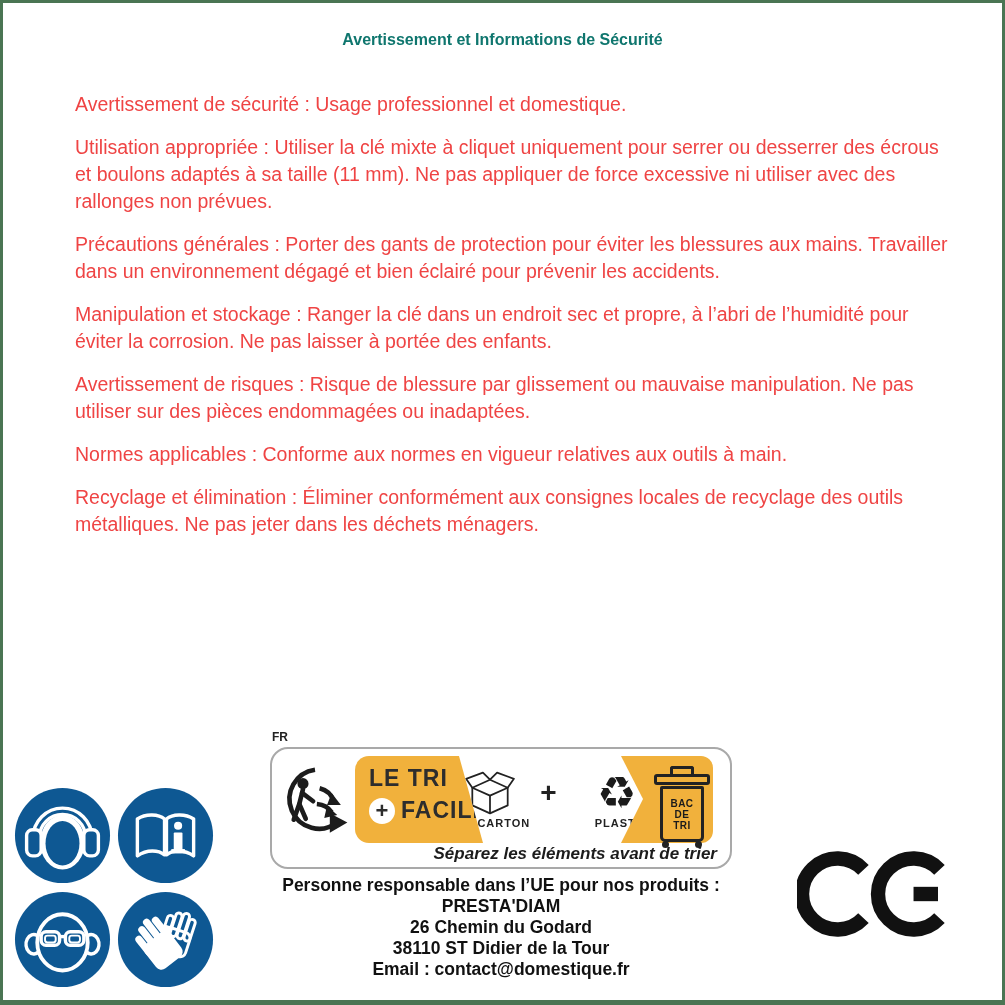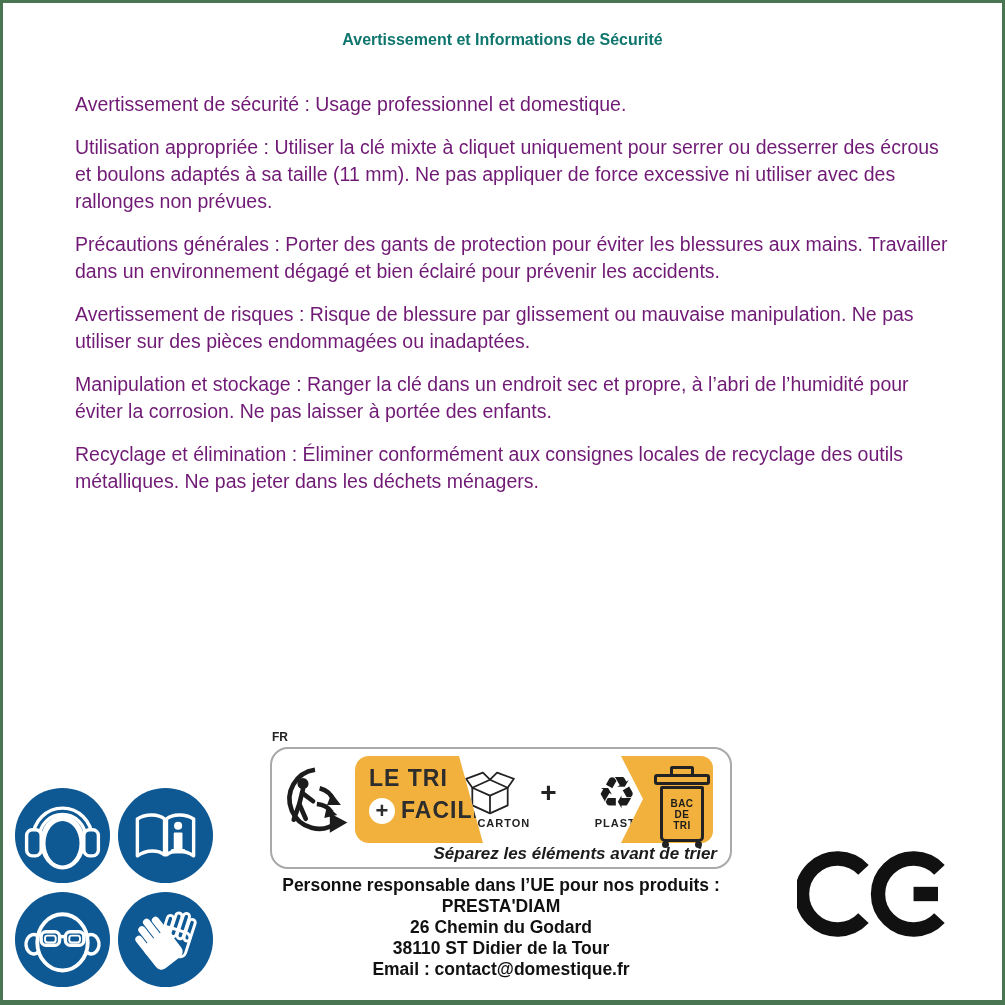--- a/index.html
+++ b/index.html
@@ -8,21 +8,21 @@
     background:#ffffff;
     border:3px solid #4A7553;border-bottom-width:5px;
     font-family:"Liberation Sans","DejaVu Sans",sans-serif;
     color:#1a1a1a;overflow:hidden;position:relative;
   }
   .title{
     margin:28px 0 0;text-align:center;font-size:16px;line-height:18px;
     font-weight:bold;color:#0f766e;
   }
   .content{margin:0 53px 0 72px;width:880px;}
-  .content p{margin:16px 0;font-size:19.5px;line-height:27px;color:#701a75;}
+  .content p{margin:16px 0;font-size:19.5px;line-height:27px;color:#ef4444;}
   .content p:first-child{margin-top:42px;}
 
   
   .icons-grid{
     position:absolute;left:11px;top:784px;
     display:grid;grid-template-columns:97px 97px;grid-auto-rows:97px;gap:7px 6px;
   }
   .icons-grid svg{display:block;}
 
   
@@ -80,22 +80,23 @@
 </style>
 </head>
 <body>
 
 <h1 class="title">Avertissement et Informations de Sécurité</h1>
 
 <div class="content">
   <p>Avertissement de sécurité : Usage professionnel et domestique.</p>
   <p>Utilisation appropriée : Utiliser la clé mixte à cliquet uniquement pour serrer ou desserrer des écrous et boulons adaptés à sa taille (11 mm). Ne pas appliquer de force excessive ni utiliser avec des rallonges non prévues.</p>
   <p>Précautions générales : Porter des gants de protection pour éviter les blessures aux mains. Travailler dans un environnement dégagé et bien éclairé pour prévenir les accidents.</p>
+  <p>Manipulation et stockage : Ranger la clé dans un endroit sec et propre, à l’abri de l’humidité pour éviter la corrosion. Ne pas laisser à portée des enfants.</p>
   <p>Avertissement de risques : Risque de blessure par glissement ou mauvaise manipulation. Ne pas utiliser sur des pièces endommagées ou inadaptées.</p>
-  <p>Manipulation et stockage : Ranger la clé dans un endroit sec et propre, à l’abri de l’humidité pour éviter la corrosion. Ne pas laisser à portée des enfants.</p>
+  <p>Normes applicables : Conforme aux normes en vigueur relatives aux outils à main.</p>
   <p>Recyclage et élimination : Éliminer conformément aux consignes locales de recyclage des outils métalliques. Ne pas jeter dans les déchets ménagers.</p>
 </div>
 
 <div class="icons-grid">
   <svg width="97" height="97" viewBox="0 0 100 100">
     <circle cx="50" cy="50" r="49" fill="#0E5893"></circle>
     <ellipse cx="50" cy="57" rx="23" ry="28" fill="#fff"></ellipse>
     <ellipse cx="50" cy="58" rx="17.5" ry="23" fill="#0E5893"></ellipse>
     <path d="M23 52 A27 27 0 0 1 77 52" fill="none" stroke="#fff" stroke-width="10"></path>
     <path d="M23 52 A27 27 0 0 1 77 52" fill="none" stroke="#0E5893" stroke-width="3"></path>

